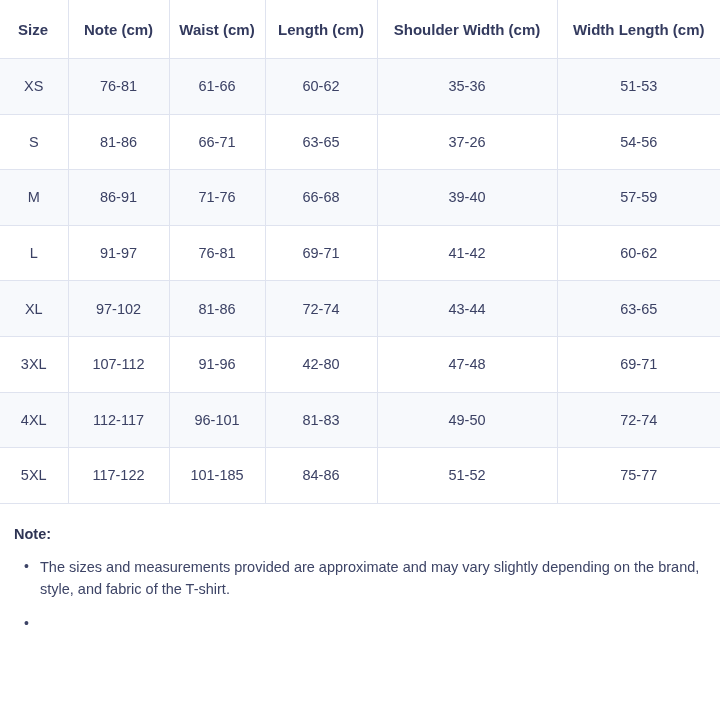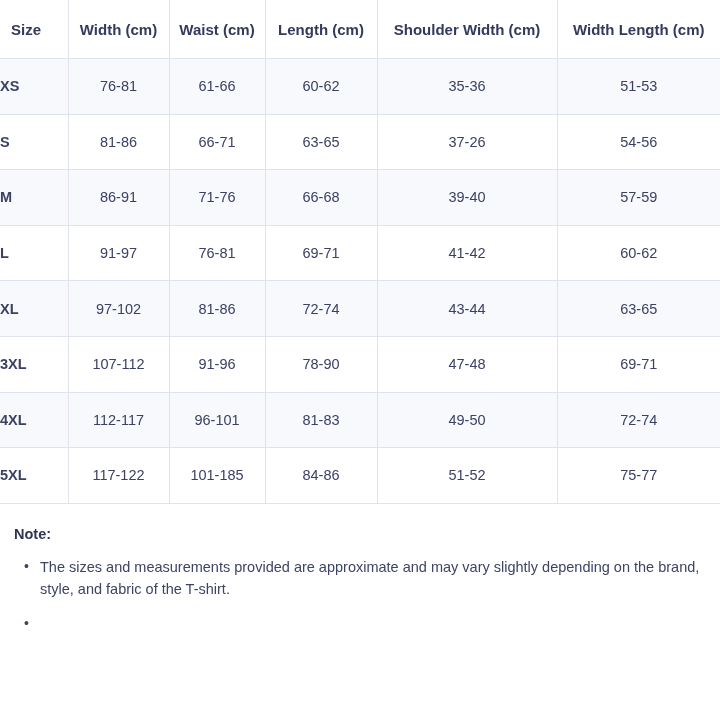--- a/index.html
+++ b/index.html
@@ -44,25 +44,24 @@
   }
   table.size-table thead th {
     font-weight: bold;
     font-size: 15px;
     color: #333a5e;
     height: 58px;
     background: #ffffff;
   }
   table.size-table thead th.col-size {
     text-align: left;
-    padding-left: 11px;
+    padding-left: 18px;
   }
   table.size-table tbody td.col-size {
-    text-align: left;
-    font-weight: bold;
+    text-align: center;
   }
   tbody tr:nth-child(odd) {
     background: #f7f9fc;
   }
   tbody tr:nth-child(even) {
     background: #ffffff;
   }
   .notes {
     padding: 22px 6px 0 14px;
   }
@@ -104,21 +103,21 @@
       <col style="width:68px">
       <col style="width:101px">
       <col style="width:96px">
       <col style="width:112px">
       <col style="width:180px">
       <col style="width:163px">
     </colgroup>
     <thead>
       <tr>
         <th class="col-size">Size</th>
-        <th>Width (cm)</th>
+        <th>Note (cm)</th>
         <th>Waist (cm)</th>
         <th>Length (cm)</th>
         <th>Shoulder Width (cm)</th>
         <th>Width Length (cm)</th>
       </tr>
     </thead>
     <tbody>
       <tr>
         <td class="col-size">XS</td>
         <td>76-81</td>
@@ -156,21 +155,21 @@
         <td>97-102</td>
         <td>81-86</td>
         <td>72-74</td>
         <td>43-44</td>
         <td>63-65</td>
       </tr>
       <tr>
         <td class="col-size">3XL</td>
         <td>107-112</td>
         <td>91-96</td>
-        <td>78-90</td>
+        <td>42-80</td>
         <td>47-48</td>
         <td>69-71</td>
       </tr>
       <tr>
         <td class="col-size">4XL</td>
         <td>112-117</td>
         <td>96-101</td>
         <td>81-83</td>
         <td>49-50</td>
         <td>72-74</td>

